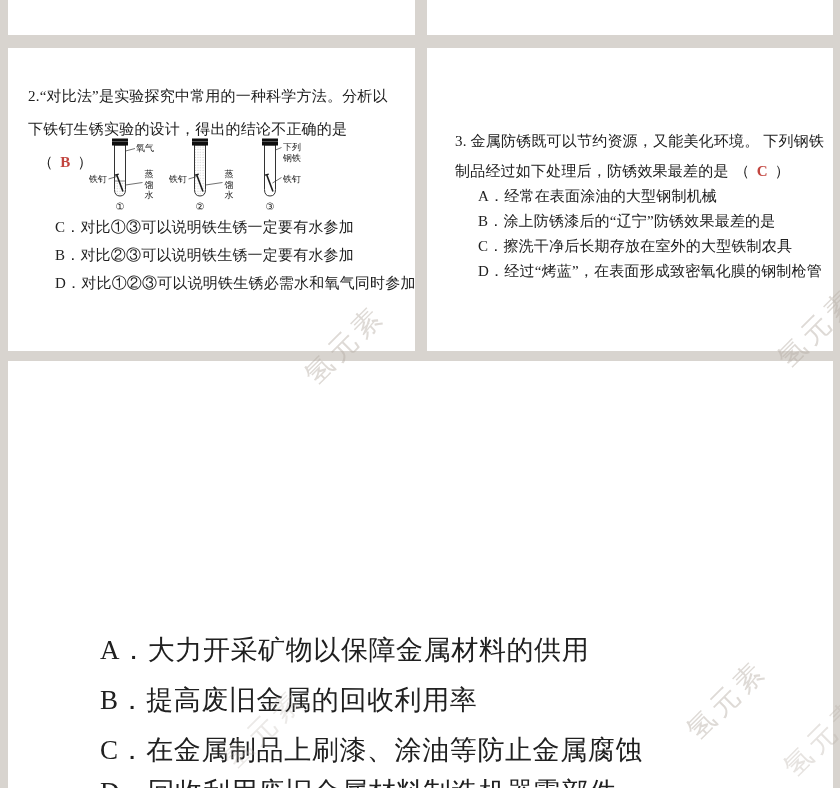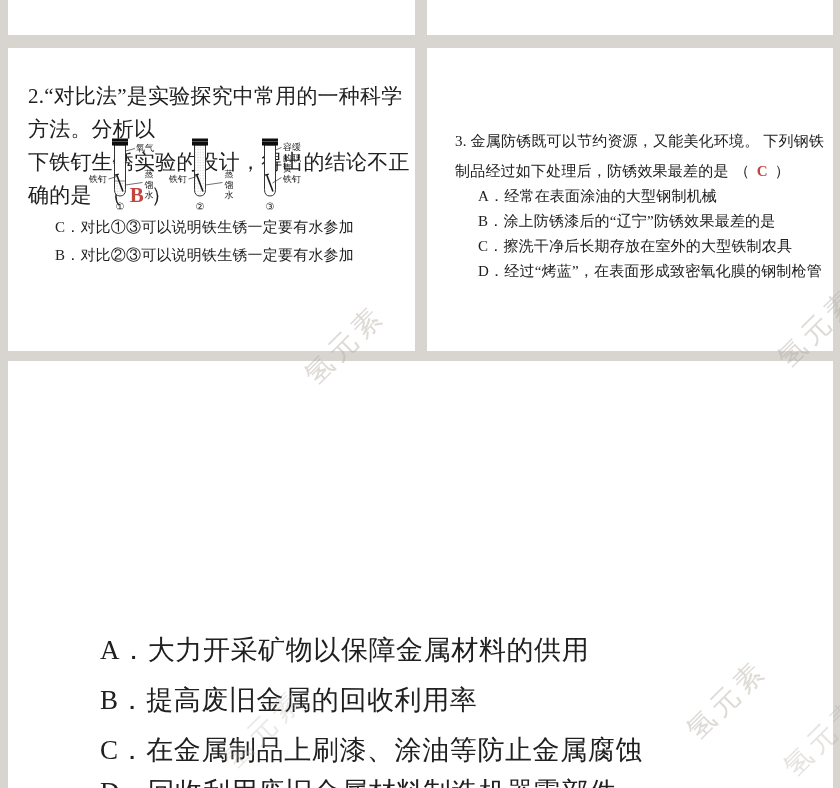--- a/index.html
+++ b/index.html
@@ -12,21 +12,21 @@
   }
   .panel { position:absolute; background:#ffffff; }
   #panel-top-left  { left:8px;   top:0;     width:407px; height:35px; }
   #panel-top-right { left:427px; top:0;     width:406px; height:35px; }
   #panel-q2        { left:8px;   top:48px;  width:407px; height:303px; }
   #panel-q3        { left:427px; top:48px;  width:406px; height:303px; }
   #panel-q4        { left:8px;   top:361px; width:825px; height:440px; }
 
   
   .q2-stem { position:absolute; left:20px; top:32px; width:382px;
-             font-size:21px; line-height:33px; letter-spacing:0.2px; }
+             font-size:15px; line-height:33px; letter-spacing:0.2px; }
   .q2-options { position:absolute; left:47px; top:165px; width:356px;
                 font-size:15px; line-height:28px; letter-spacing:0.2px; }
   .ans { color:#c2453f; font-weight:bold; padding:0 7px; }
   .ans-group { margin-left:6px; white-space:nowrap; }
   .q2-line2 .ans-group { margin-left:10px; }
 
   
   .diagram { position:absolute; left:77px; top:90px; width:240px; height:78px; }
   .diagram svg { position:absolute; left:0; top:0; }
   .dlabel { position:absolute; font-size:9px; line-height:10px; color:#222;
@@ -136,28 +136,29 @@
 
     <span class="dlabel" style="left:51px; top:5px;">氧气</span>
     <span class="dlabel" style="left:4px;  top:36px;">铁钉</span>
     <span class="dlabel vert" style="left:59px; top:31px;">蒸馏水</span>
     <span class="dnum" style="left:35px; top:63px;">①</span>
 
     <span class="dlabel" style="left:84px; top:36px;">铁钉</span>
     <span class="dlabel vert" style="left:139px; top:31px;">蒸馏水</span>
     <span class="dnum" style="left:115px; top:63px;">②</span>
 
-    <span class="dlabel two" style="left:198px; top:4px;">容缓的职责</span>
+    <span class="dlabel two" style="left:198px; top:4px;">下列钢铁</span>
     <span class="dlabel" style="left:198px; top:36px;">铁钉</span>
     <span class="dnum" style="left:185px; top:63px;">③</span>
   </div>
 
   <div class="q2-options">
     <div class="opt">C．对比①③可以说明铁生锈一定要有水参加</div>
     <div class="opt">B．对比②③可以说明铁生锈一定要有水参加</div>
+    <div class="opt">D．对比①②③可以说明铁生锈必需水和氧气同时参加</div>
   </div>
 </div>
 
 <div class="panel" id="panel-q3">
   <div class="q3-stem">
     <div>3. 金属防锈既可以节约资源，又能美化环境。 下列钢铁</div>
     <div><span>制品经过如下处理后，防锈效果最差的是</span><span class="ans-group"><span>（</span><span class="ans">C</span><span>）</span></span></div>
   </div>
   <div class="q3-options">
     <div class="opt">A．经常在表面涂油的大型钢制机械</div>

